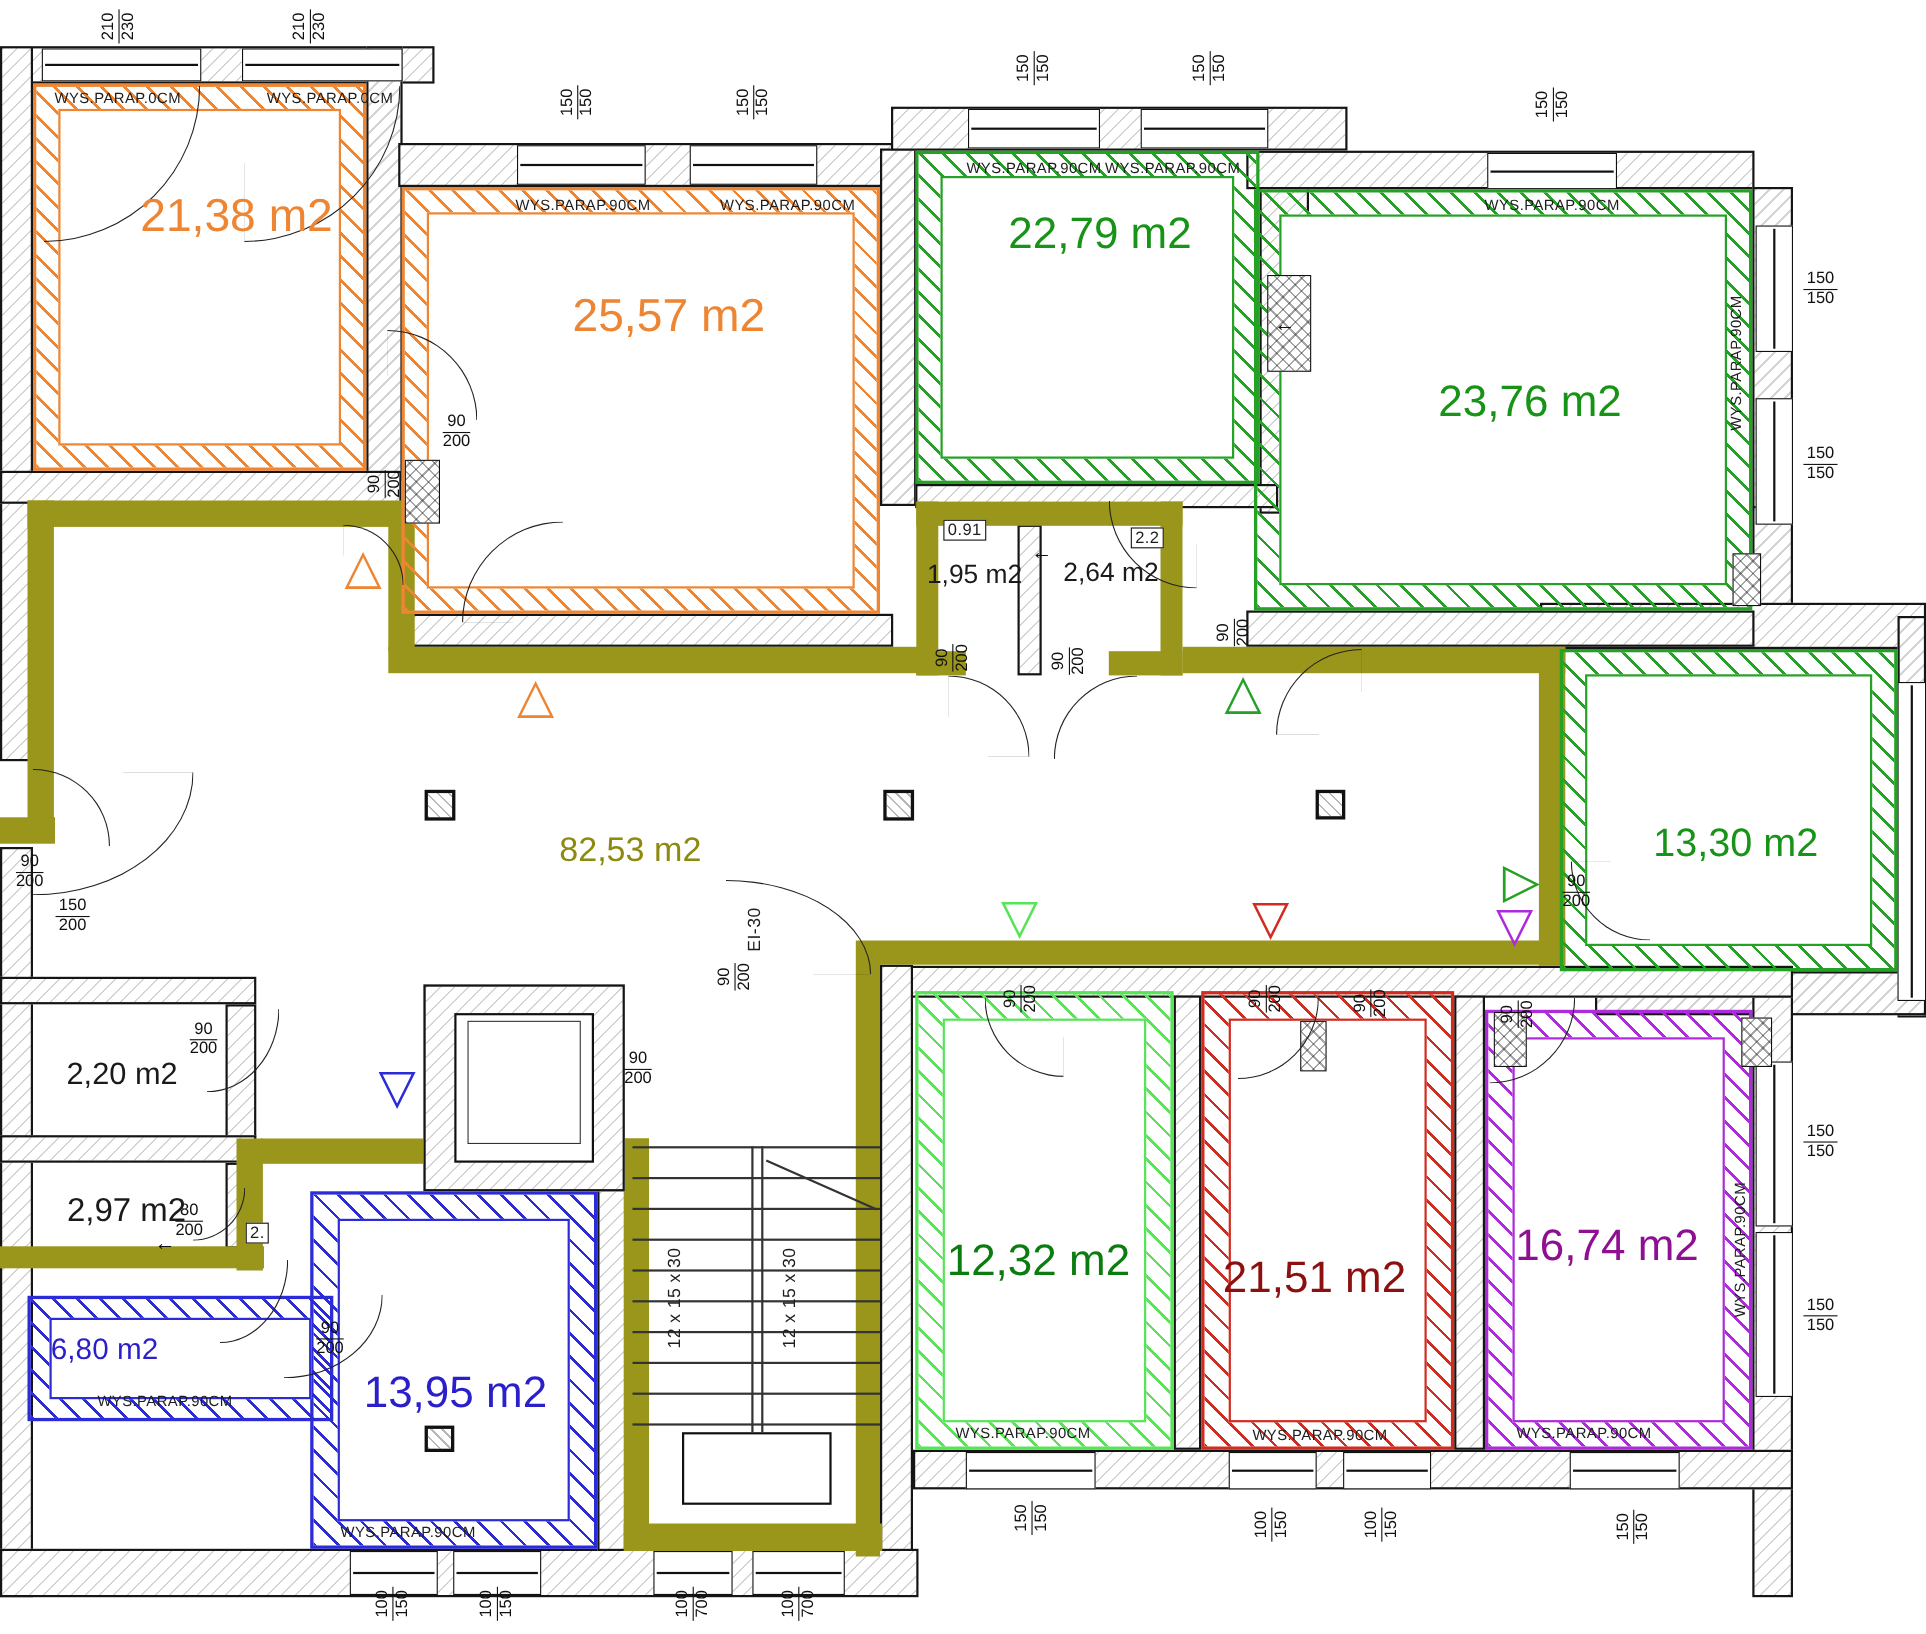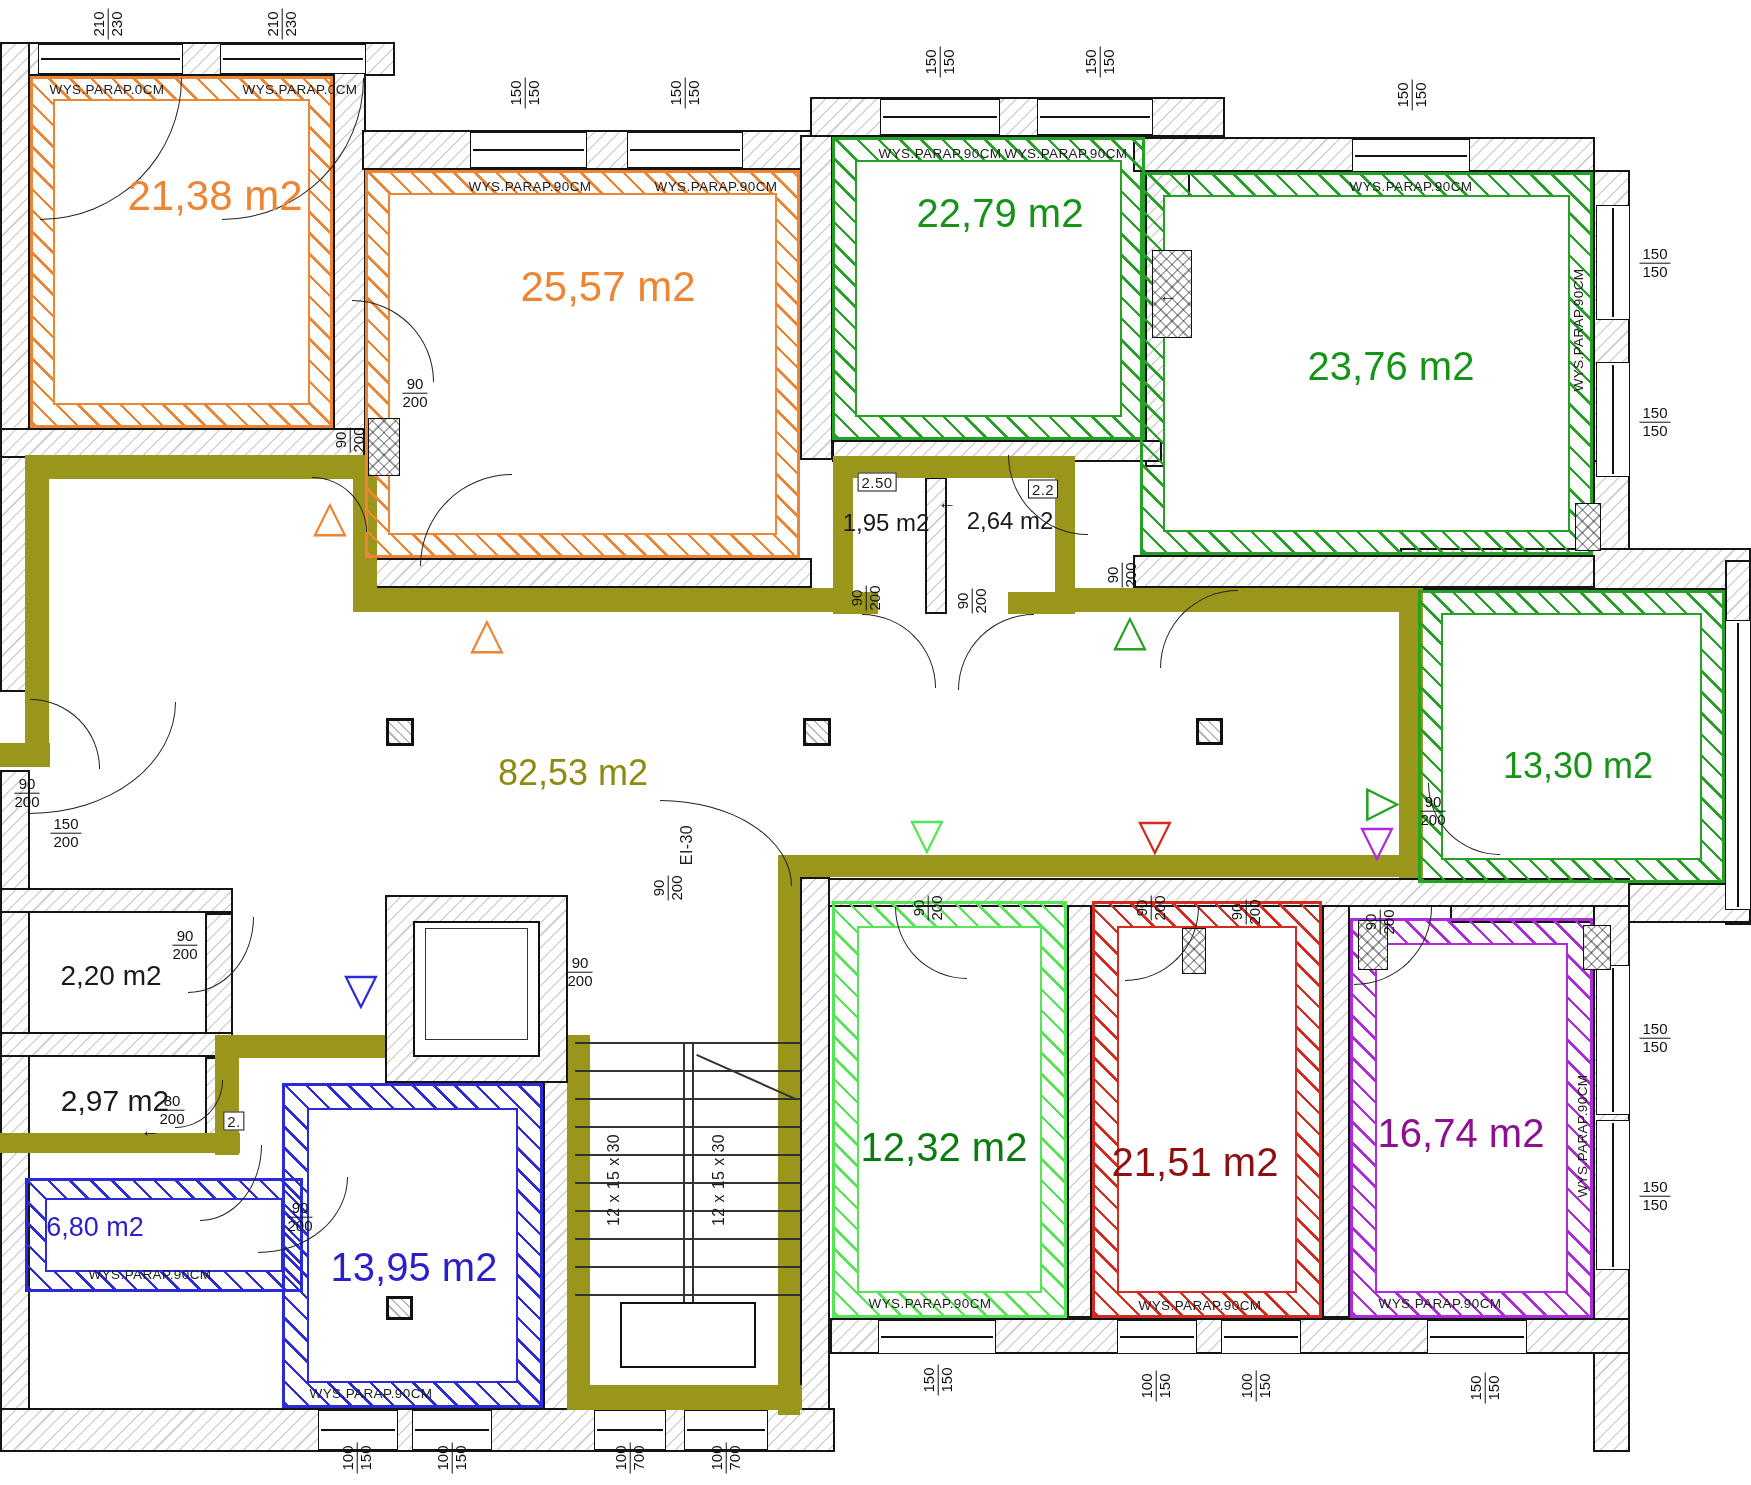--- a/index.html
+++ b/index.html
@@ -352,29 +352,29 @@
     <div class="txt rot" style="left: 1578px; top: 330px;">WYS.PARAP.90CM</div>
     <div class="txt rot" style="left: 1582px; top: 1136px;">WYS.PARAP.90CM</div>
     <div class="txt" style="left: 930px; top: 1303px;">WYS.PARAP.90CM</div>
     <div class="txt" style="left: 1200px; top: 1305px;">WYS.PARAP.90CM</div>
     <div class="txt" style="left: 1440px; top: 1303px;">WYS.PARAP.90CM</div>
     <div class="txt" style="left: 371px; top: 1393px;">WYS.PARAP.90CM</div>
     <div class="txt" style="left: 150px; top: 1274px;">WYS.PARAP.90CM</div>
     <div class="txt rot" style="left: 614px; top: 1180px; font-size: 16px;">12 x 15 x 30</div>
     <div class="txt rot" style="left: 719px; top: 1180px; font-size: 16px;">12 x 15 x 30</div>
     <div class="txt rot" style="left: 687px; top: 845px; font-size: 16px;">EI-30</div>
-    <div class="txt box" style="left: 877px; top: 482px;">2.50</div>
+    <div class="txt box" style="left: 877px; top: 482px;">0.91</div>
     <div class="txt box" style="left: 1043px; top: 489px;">2.2</div>
     <div class="txt box" style="left: 234px; top: 1121px;">2.</div>
     <div class="area" style="left: 215px; top: 196px; font-size: 42px; color: rgb(237, 133, 51);">21,38 m2</div>
     <div class="area" style="left: 608px; top: 287px; font-size: 42px; color: rgb(237, 133, 51);">25,57 m2</div>
     <div class="area" style="left: 1000px; top: 213px; font-size: 40px; color: rgb(23, 148, 23);">22,79 m2</div>
     <div class="area" style="left: 1391px; top: 366px; font-size: 40px; color: rgb(23, 148, 23);">23,76 m2</div>
     <div class="area" style="left: 1578px; top: 766px; font-size: 36px; color: rgb(23, 148, 23);">13,30 m2</div>
-    <div class="area" style="left: 573px; top: 773px; font-size: 36px; color: rgb(141, 138, 16);">82,53 m2</div>
+    <div class="area" style="left: 573px; top: 773px; font-size: 31px; color: rgb(141, 138, 16);">82,53 m2</div>
     <div class="area" style="left: 886px; top: 523px; font-size: 24px; color: rgb(26, 26, 26);">1,95 m2</div>
     <div class="area" style="left: 1010px; top: 521px; font-size: 24px; color: rgb(26, 26, 26);">2,64 m2</div>
     <div class="area" style="left: 111px; top: 976px; font-size: 28px; color: rgb(26, 26, 26);">2,20 m2</div>
     <div class="area" style="left: 115px; top: 1101px; font-size: 30px; color: rgb(26, 26, 26);">2,97 m2</div>
     <div class="area" style="left: 95px; top: 1227px; font-size: 27px; color: rgb(42, 31, 201);">6,80 m2</div>
     <div class="area" style="left: 414px; top: 1267px; font-size: 40px; color: rgb(42, 31, 201);">13,95 m2</div>
     <div class="area" style="left: 944px; top: 1147px; font-size: 40px; color: rgb(11, 125, 16);">12,32 m2</div>
     <div class="area" style="left: 1195px; top: 1162px; font-size: 40px; color: rgb(140, 16, 16);">21,51 m2</div>
     <div class="area" style="left: 1461px; top: 1133px; font-size: 40px; color: rgb(142, 15, 146);">16,74 m2</div>
     <div class="tri" style="left: 330px; top: 516px; color: rgb(237, 133, 51);">△</div>

